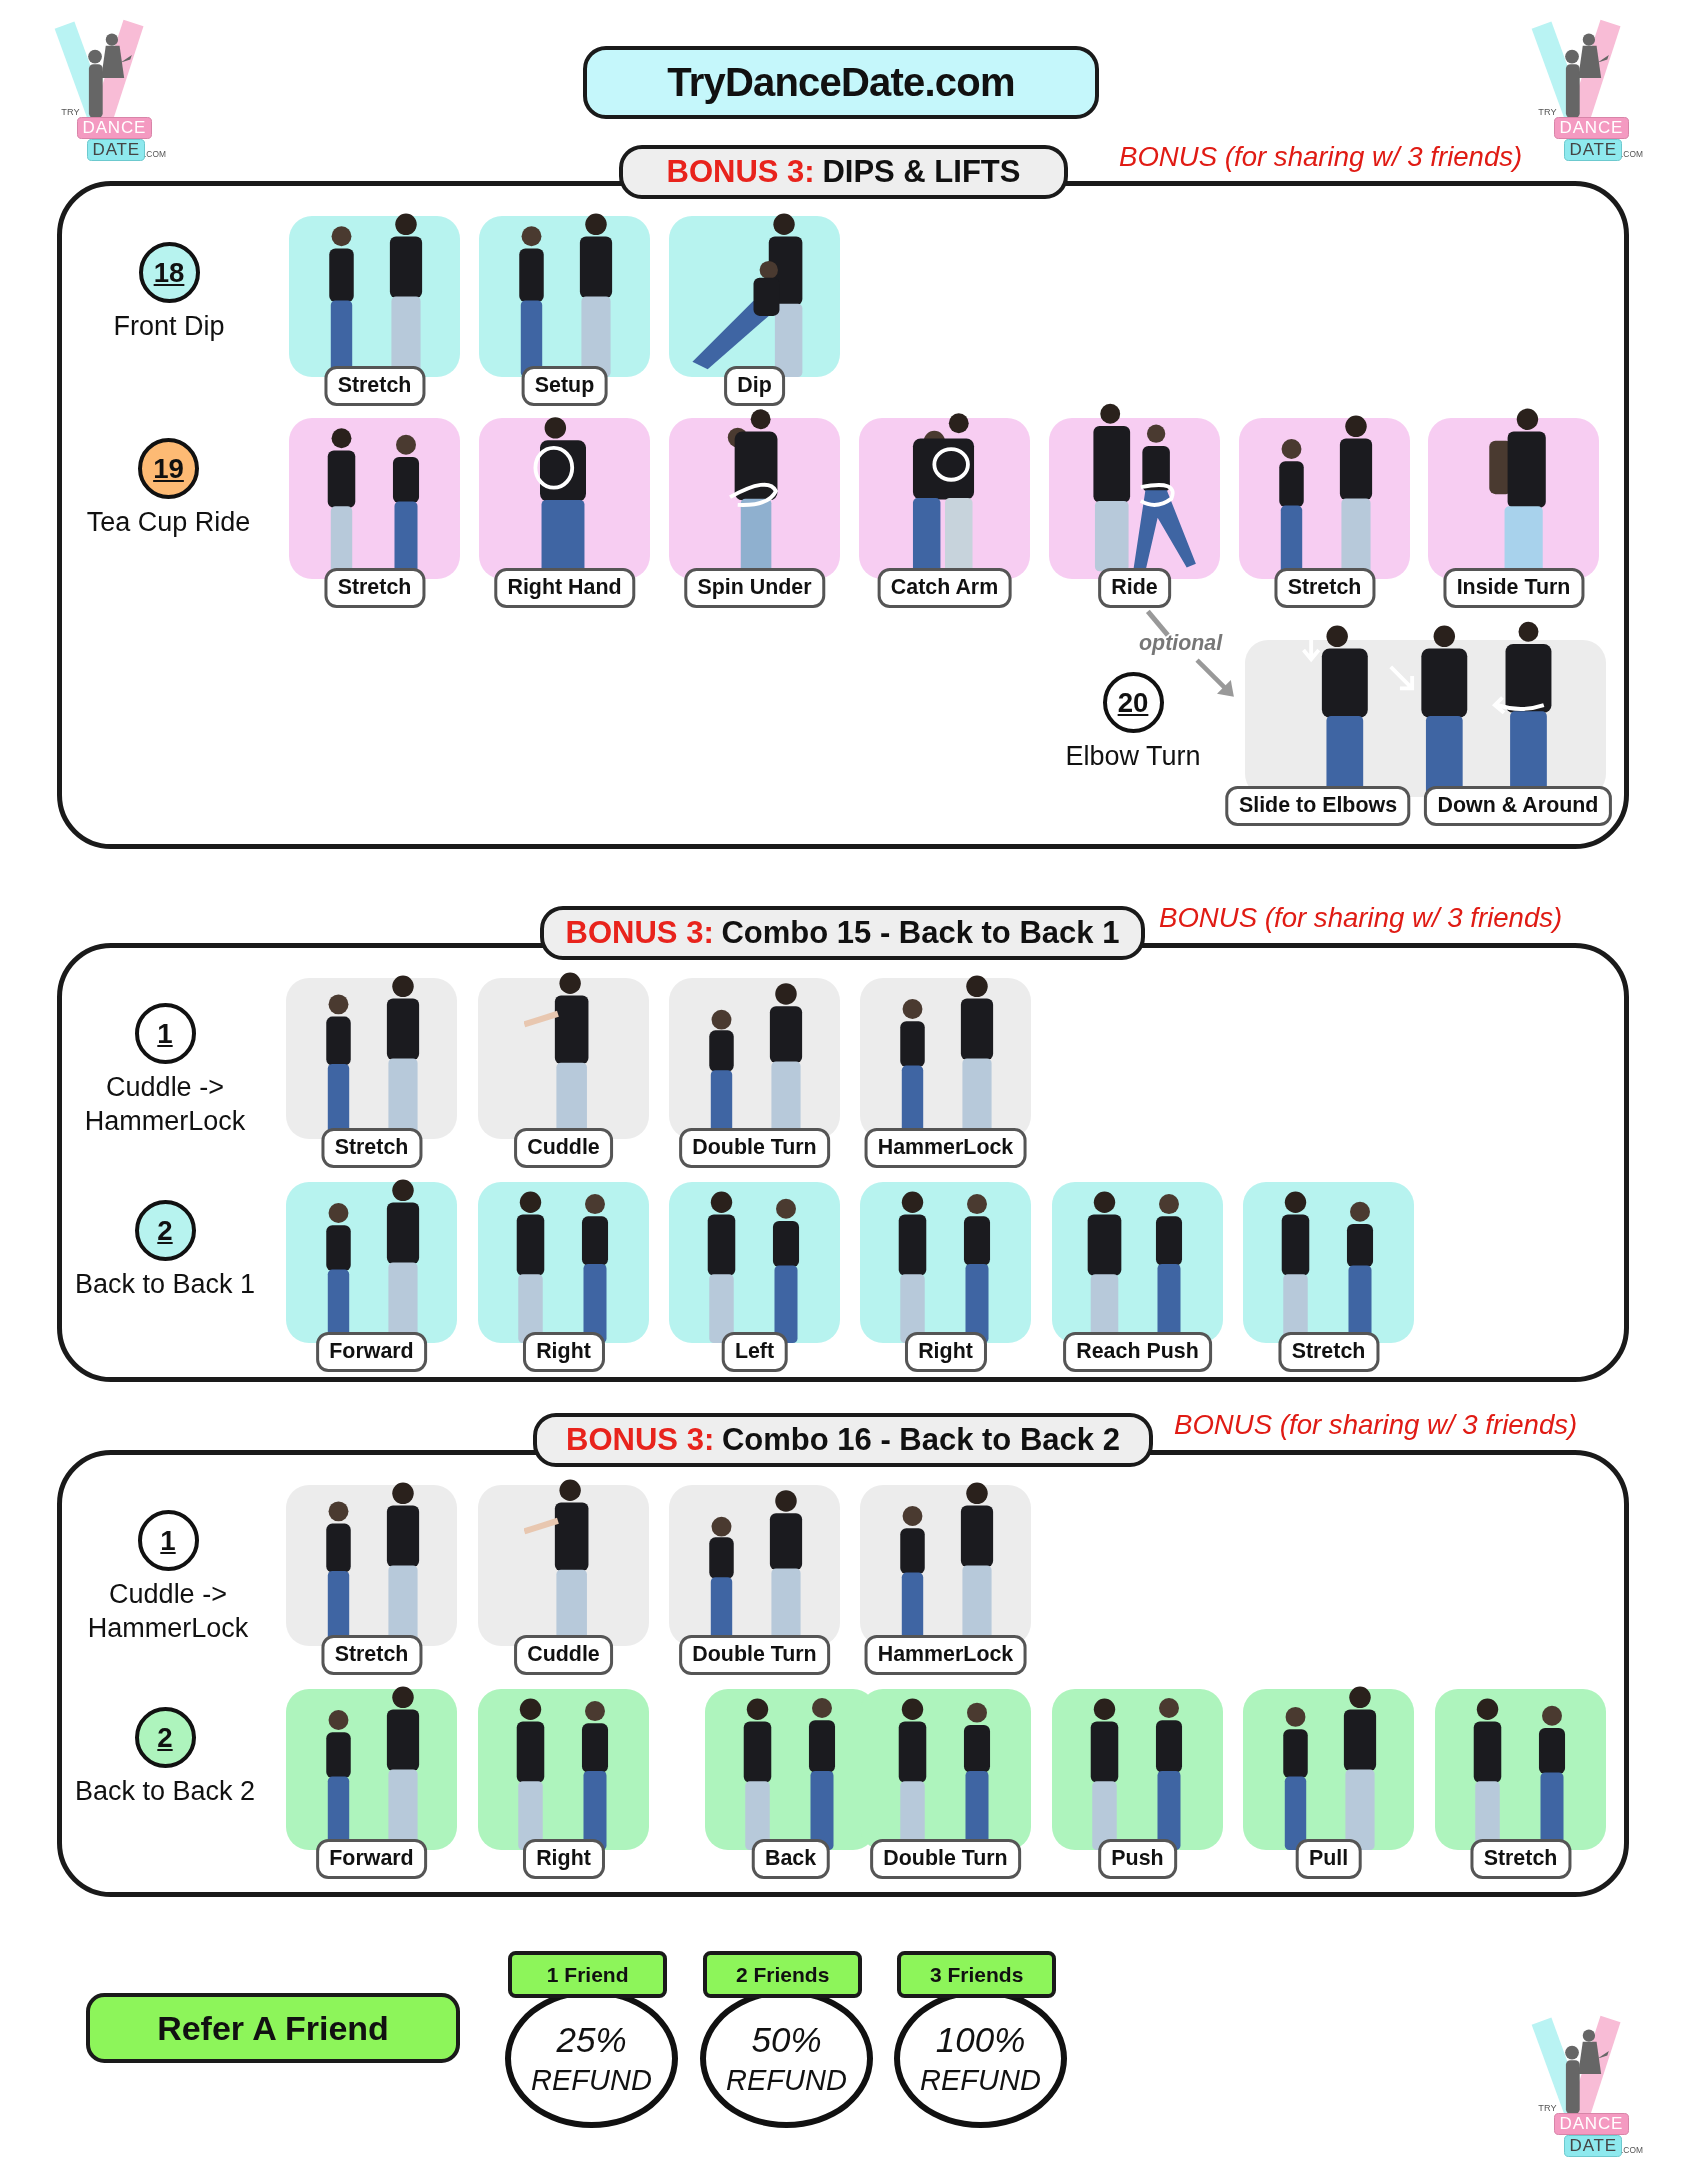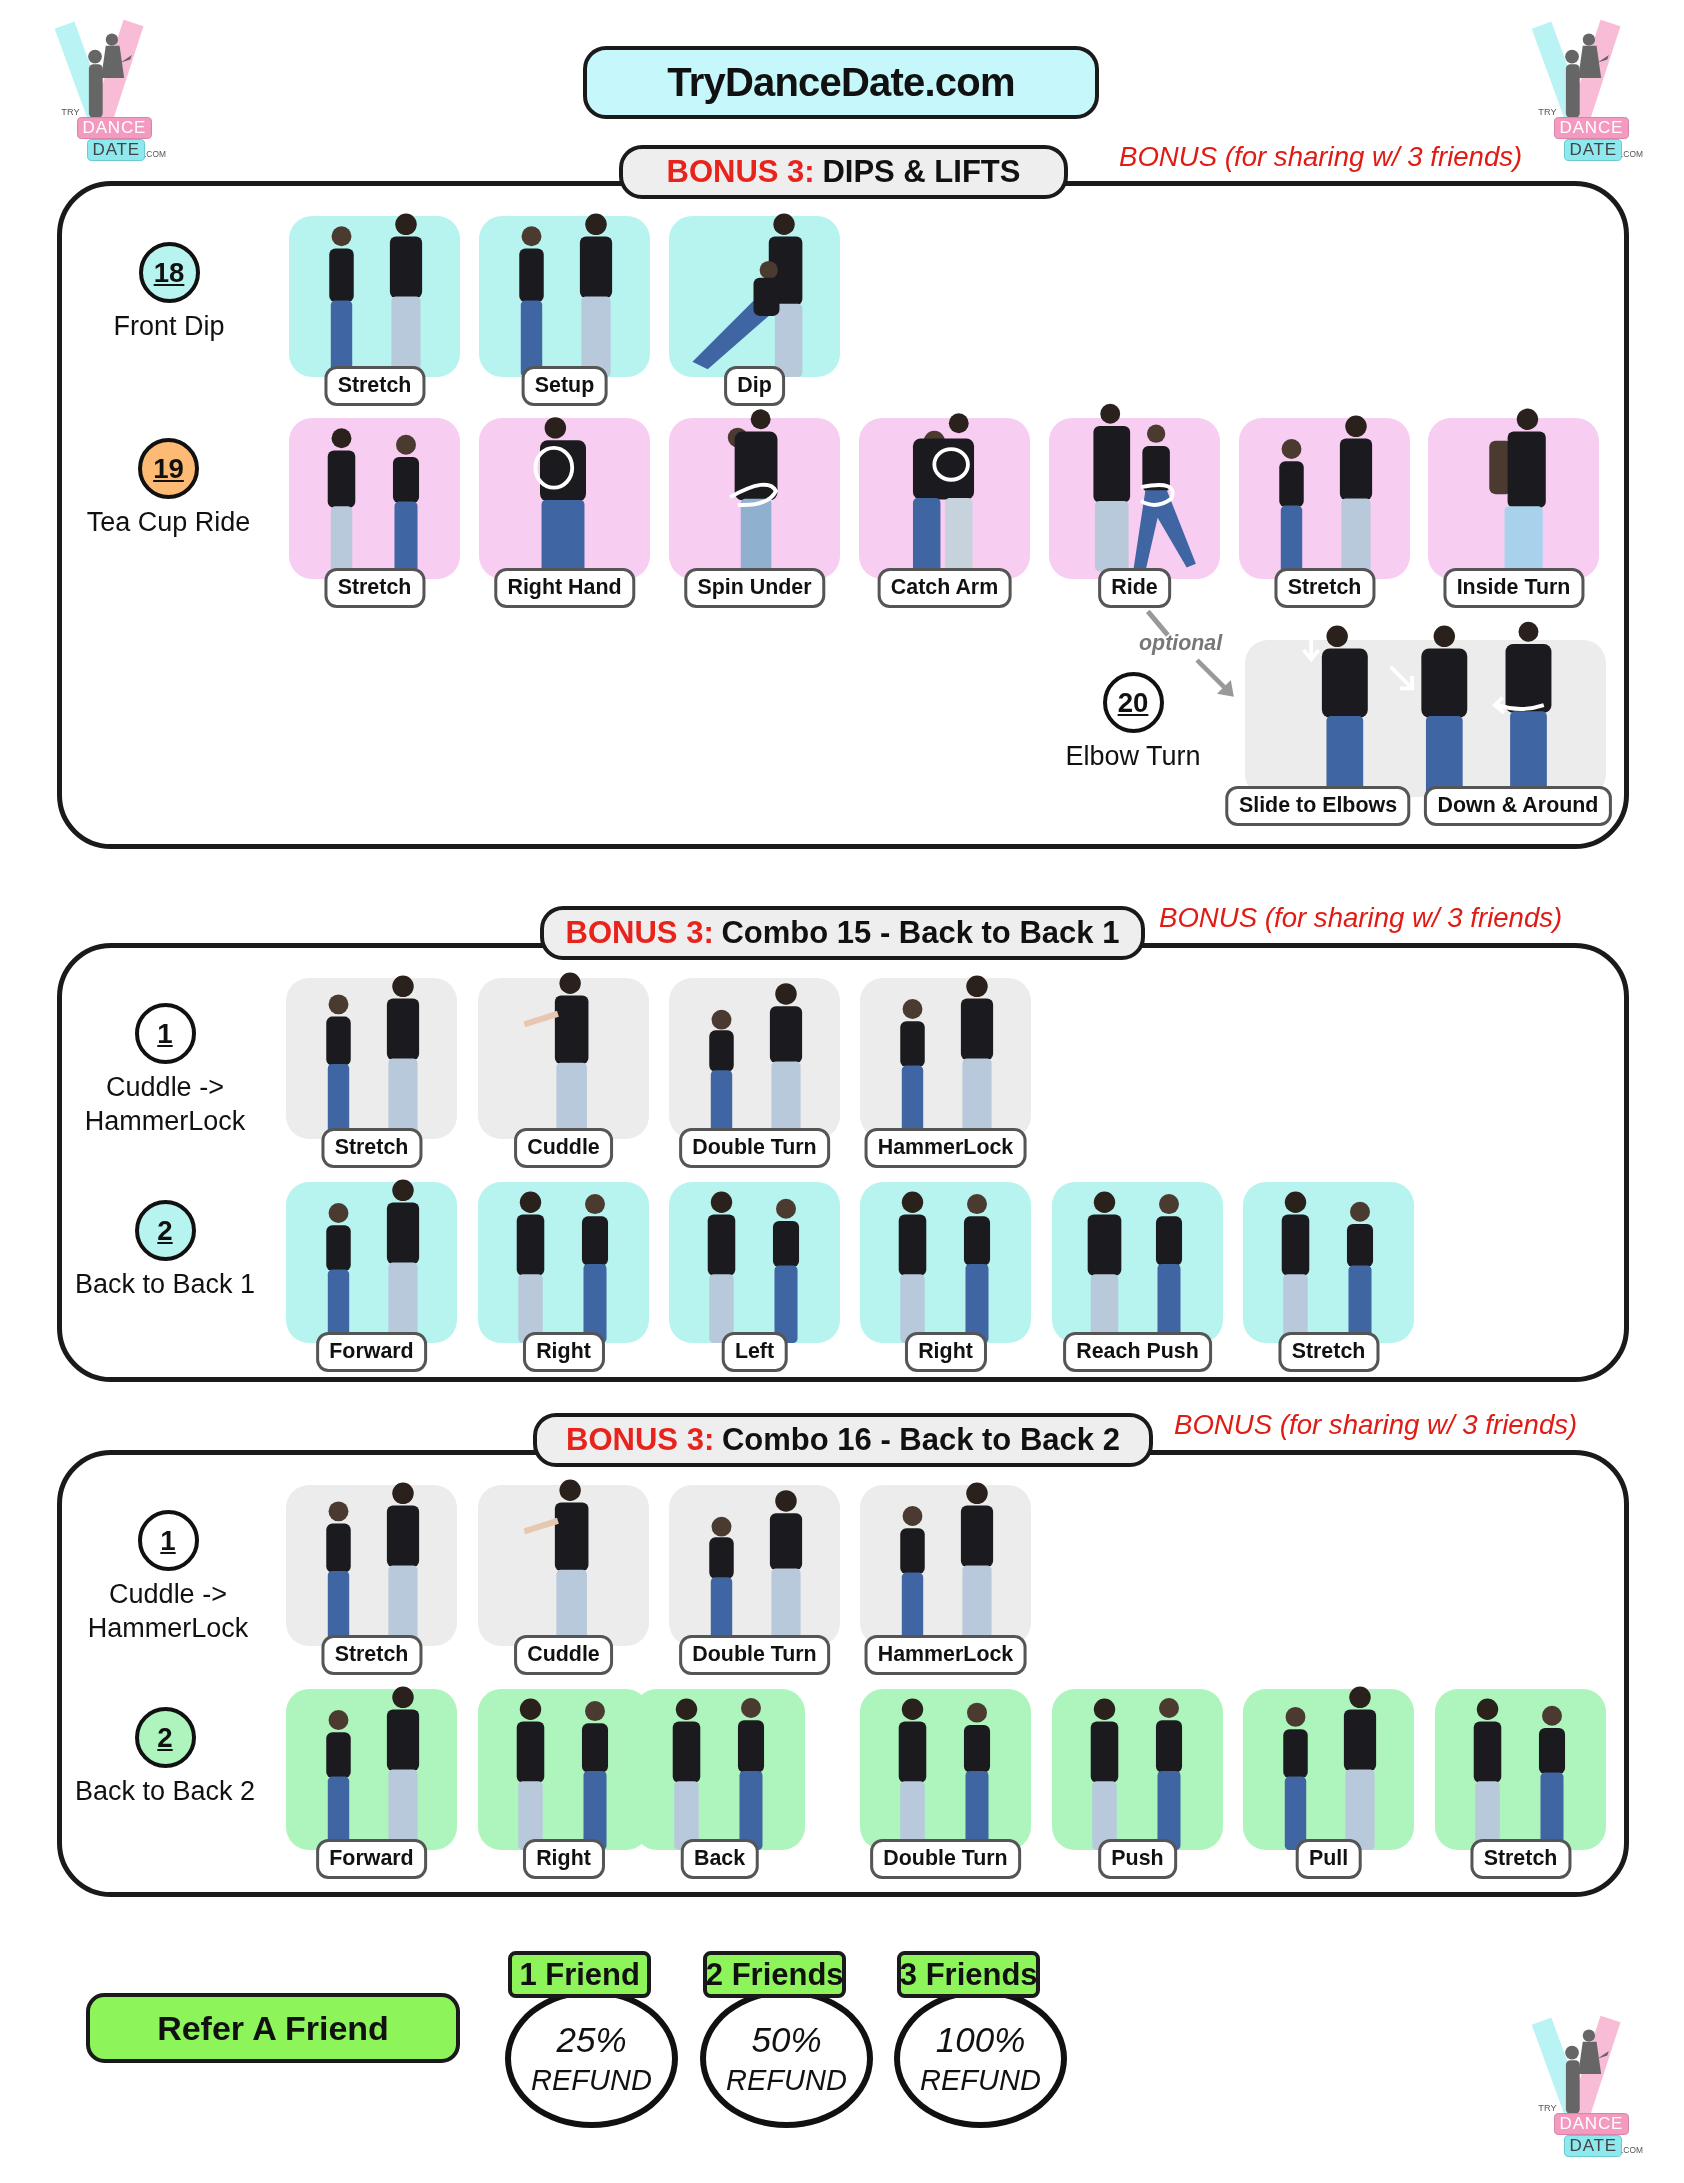--- a/index.html
+++ b/index.html
@@ -42,21 +42,21 @@
   .card .label { position: absolute; bottom: -29px; left: 50%; transform: translateX(-50%); background: #fff; border: 3.8px solid #555; border-radius: 12.2px; padding: 4.6px 10.7px; font-weight: bold; font-size: 21.4px; white-space: nowrap; z-index: 3; }
 
   .card.wide { width: 361px; height: 157px; }
 
   .optional { position: absolute; font-style: italic; font-weight: bold; color: #777; font-size: 21.4px; }
   .opt-line { position: absolute; height: 4.6px; background: #999; transform-origin: left center; }
 
   
   .refer { position: absolute; left: 86px; top: 1993px; width: 374px; height: 70px; background: #8df55a; border: 4.6px solid #1a1a1a; border-radius: 18.4px; display: flex; align-items: center; justify-content: center; font-weight: bold; font-size: 34px; }
   .tier { position: absolute; width: 184px; height: 199px; }
-  .tier .badge { position: absolute; left: 9.2px; top: 0; width: 143px; height: 47px; background: #8df55a; border: 4.6px solid #1a1a1a; border-radius: 7.7px; display: flex; align-items: center; justify-content: center; font-weight: bold; font-size: 31px; z-index: 2; white-space: nowrap; }
+  .tier .badge { position: absolute; left: 9.2px; top: 0; width: 159px; height: 47px; background: #8df55a; border: 4.6px solid #1a1a1a; border-radius: 7.7px; display: flex; align-items: center; justify-content: center; font-weight: bold; font-size: 21px; z-index: 2; white-space: nowrap; }
   .tier .ring { position: absolute; left: 6px; top: 38px; width: 173px; height: 139px; border: 6.9px solid #111; border-radius: 50%; background: #fff; display: flex; flex-direction: column; align-items: center; justify-content: center; font-style: italic; font-weight: normal; }
   .tier .pct { font-size: 35px; }
   .tier .ref { font-size: 29px; margin-top: 4.6px; }
 </style>
 </head>
 <body>
 
 <div class="logo" style="left:46px; top:17px;">
   <div class="beam-l"></div>
     <div class="beam-r"></div>
@@ -499,21 +499,21 @@
       <rect x="12" y="32" width="36" height="80" rx="8" fill="#1b1b1f"></rect>
       <rect x="14" y="110" width="32" height="90" rx="6" fill="#b7c9da"></rect>
     </svg>
   <svg class="person p-b" viewBox="0 0 70 215">
       <circle cx="35" cy="34" r="13" fill="#4a3a30"></circle>
       <rect x="18" y="50" width="34" height="64" rx="8" fill="#1b1b1f"></rect>
       <rect x="20" y="112" width="30" height="103" rx="6" fill="#3f65a3"></rect>
     </svg>
   <div class="label">Right</div>
 </div>
-<div class="card green" style="left:634px; top:1689px;">
+<div class="card green" style="left:705px; top:1689px;">
   <svg class="person p-a" viewBox="0 0 60 200">
       <circle cx="30" cy="16" r="14" fill="#2a211c"></circle>
       <rect x="12" y="32" width="36" height="80" rx="8" fill="#1b1b1f"></rect>
       <rect x="14" y="110" width="32" height="90" rx="6" fill="#b7c9da"></rect>
     </svg>
   <svg class="person p-b" viewBox="0 0 70 215">
       <circle cx="35" cy="30" r="13" fill="#4a3a30"></circle>
       <rect x="18" y="46" width="34" height="68" rx="8" fill="#1b1b1f"></rect>
       <rect x="20" y="112" width="30" height="103" rx="6" fill="#3f65a3"></rect>
     </svg>

